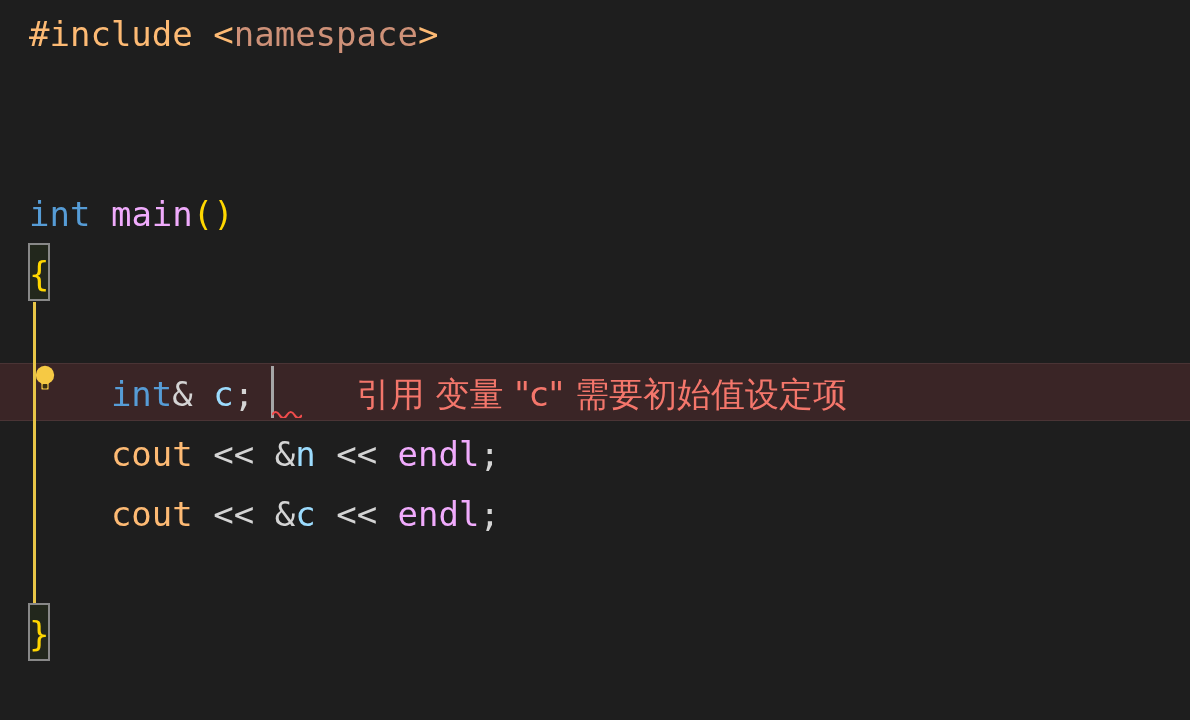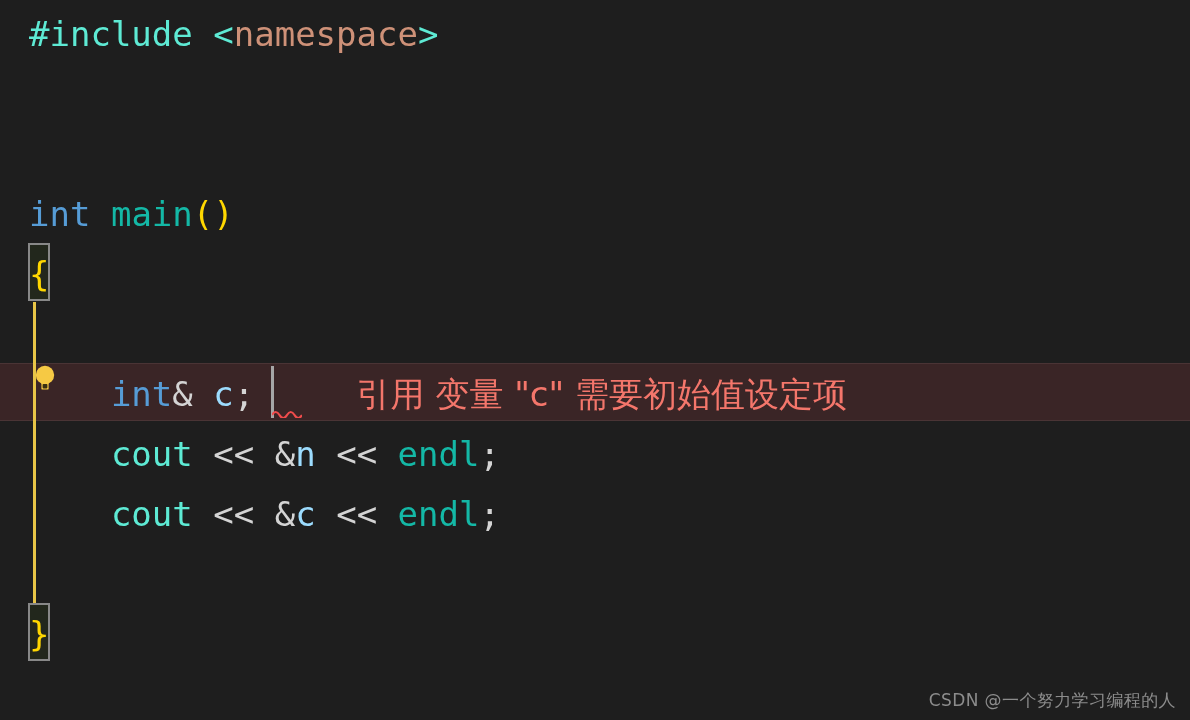--- a/index.html
+++ b/index.html
@@ -41,23 +41,23 @@
     white-space: pre;
     color: #d4d4d4;
   }
   .line .pad {
     display: inline-block;
     width: 29px;
   }
 
   
   .t-kw      { color: #569cd6; }   
-  .t-plain   { color: #5eead4; }   
+  .t-plain   { color: #fdba74; }   
   .t-str     { color: #ce9178; }   
-  .t-fn      { color: #14b8a6; }   
+  .t-fn      { color: #f0abfc; }   
   .t-var     { color: #9cdcfe; }   
   .t-num     { color: #b5cea8; }   
   .t-paren   { color: #ffd700; }   
   .t-brace   { color: #ffd700; }   
   .t-op      { color: #d4d4d4; }   
   .t-err     { color: #f4766b; }   
 
   
   #error-line-bg {
     position: absolute;
@@ -179,15 +179,14 @@
     <div class="line" style="top:424px;"><span class="pad"></span><span class="t-plain">    </span><span class="t-plain">cout</span><span class="t-plain"> </span><span class="t-op">&lt;&lt;</span><span class="t-plain"> </span><span class="t-op">&amp;</span><span class="t-var">n</span><span class="t-plain"> </span><span class="t-op">&lt;&lt;</span><span class="t-plain"> </span><span class="t-fn">endl</span><span class="t-op">;</span></div>
 
     <div class="line" style="top:484px;"><span class="pad"></span><span class="t-plain">    </span><span class="t-plain">cout</span><span class="t-plain"> </span><span class="t-op">&lt;&lt;</span><span class="t-plain"> </span><span class="t-op">&amp;</span><span class="t-var">c</span><span class="t-plain"> </span><span class="t-op">&lt;&lt;</span><span class="t-plain"> </span><span class="t-fn">endl</span><span class="t-op">;</span></div>
 
     <div class="line" style="top:544px;"></div>
 
     <div class="line" style="top:604px;"><span class="pad"></span><span class="t-brace">}</span></div>
 
   </div>
 
-  <div id="watermark">CSDN @一个努力学习编程的人</div>
 
 </div>
 
 </body></html>

